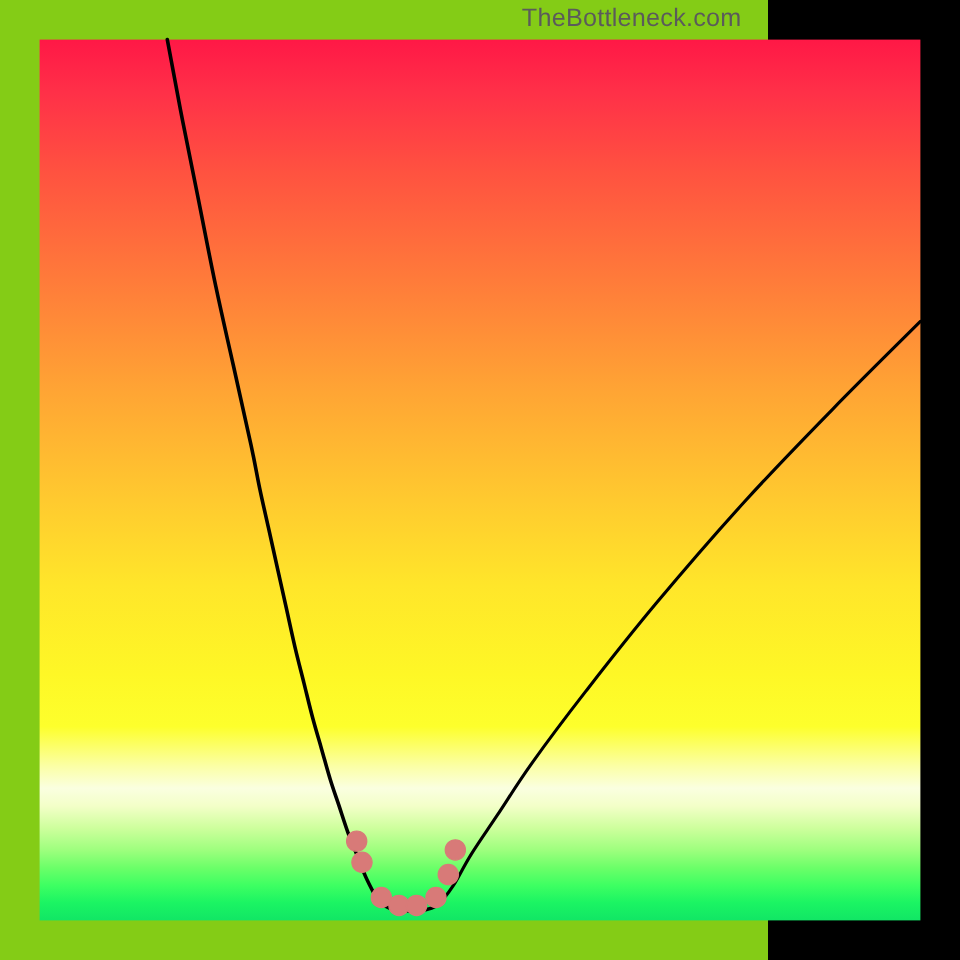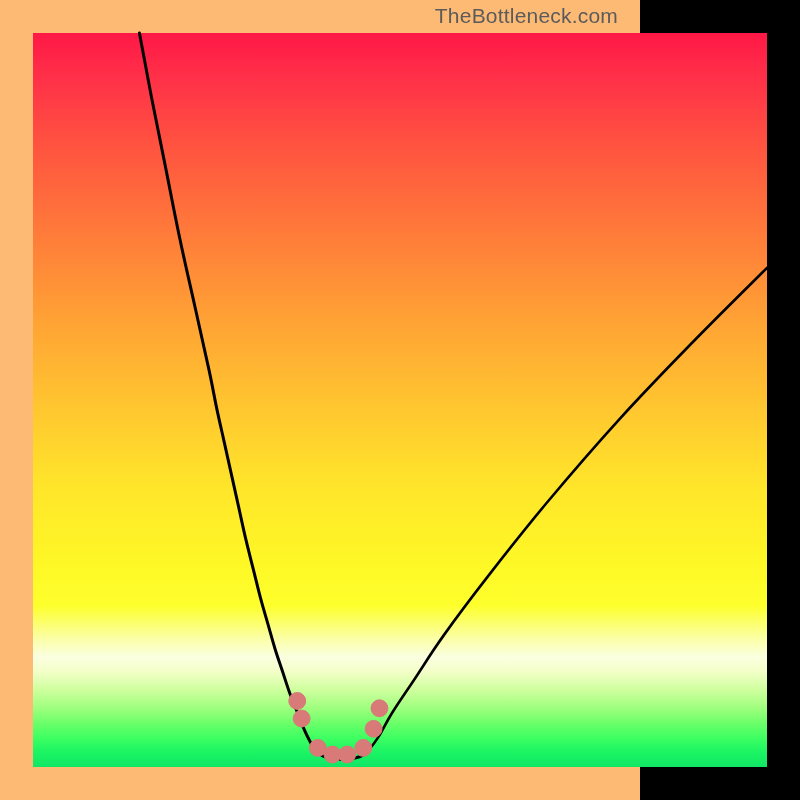--- a/index.html
+++ b/index.html
@@ -10,21 +10,21 @@
     background: #000;
     overflow: hidden;
     font-family: Arial, Helvetica, sans-serif;
   }
   .frame {
     position: absolute;
     top: 0;
     left: 0;
     width: 640px;
     height: 800px;
-    background: #fdba74;
+    background: #84cc16;
     text-align: right;
   }
   .plot {
     position: absolute;
     top: 33px;
     left: 33px;
     width: 734px;
     height: 734px;
     background: linear-gradient(to bottom,
       #ff1846 0%,

